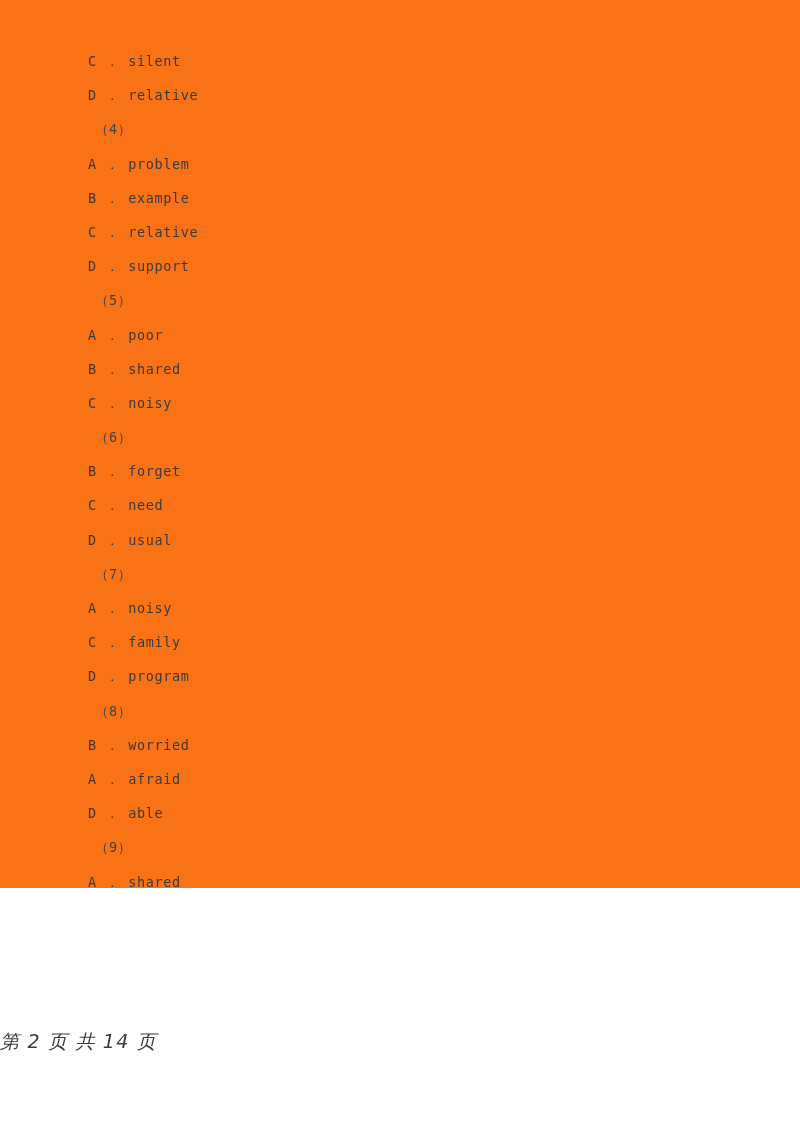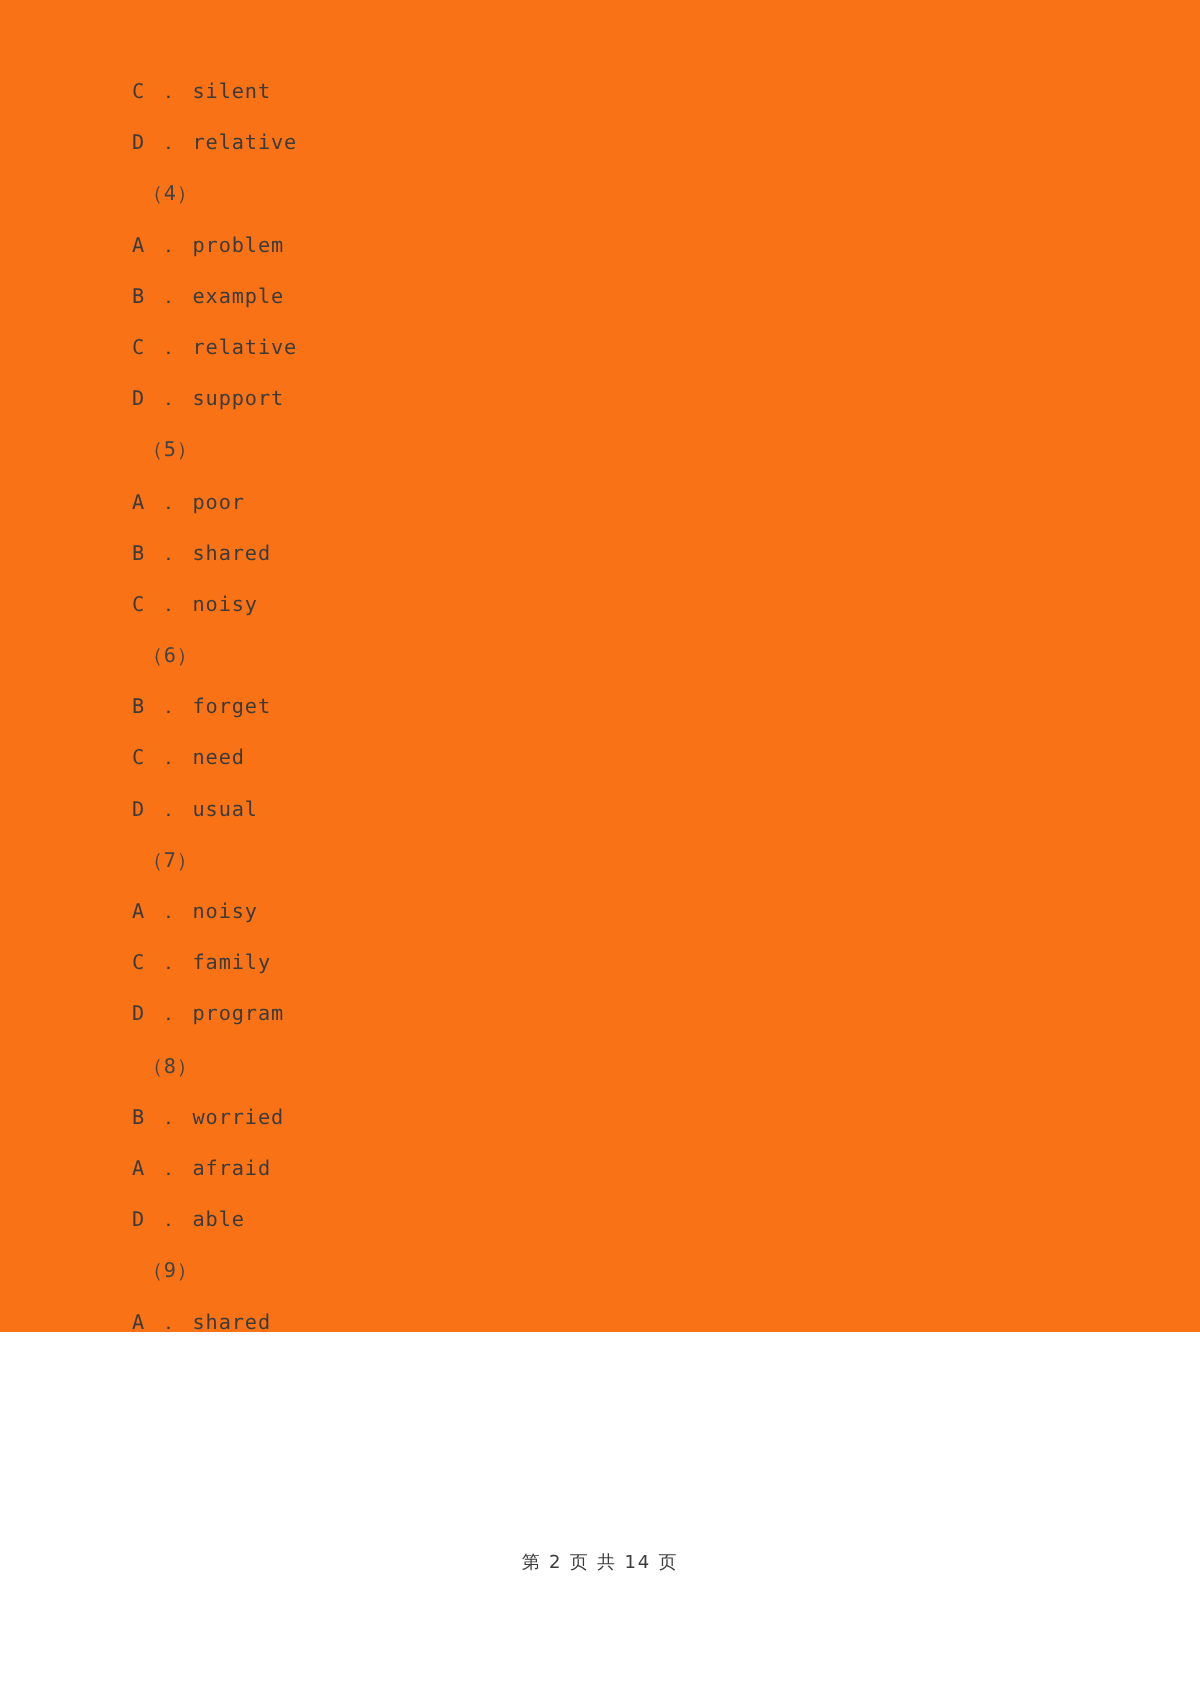--- a/index.html
+++ b/index.html
@@ -60,26 +60,26 @@
 
   .opt-text {
     display: inline;
   }
 
   .footer {
     position: absolute;
     left: 0;
     top: 1030px;
     width: 800px;
-    text-align: center;
-    font-size: 12px;
+    font-size: 19px;
     line-height: 22px;
     color: #3b3b3b;
     letter-spacing: 1.2px;
     font-family: "DejaVu Sans", "Liberation Sans", sans-serif;
+    font-style: italic;
   }
 </style>
 </head>
 <body>
 
 <div class="page">
 
   <div class="content">
       <div class="line option"><span class="opt-letter">C</span><span> </span><span class="opt-sep">．</span><span> </span><span class="opt-text">silent</span></div>
       <div class="line option"><span class="opt-letter">D</span><span> </span><span class="opt-sep">．</span><span> </span><span class="opt-text">relative</span></div>

